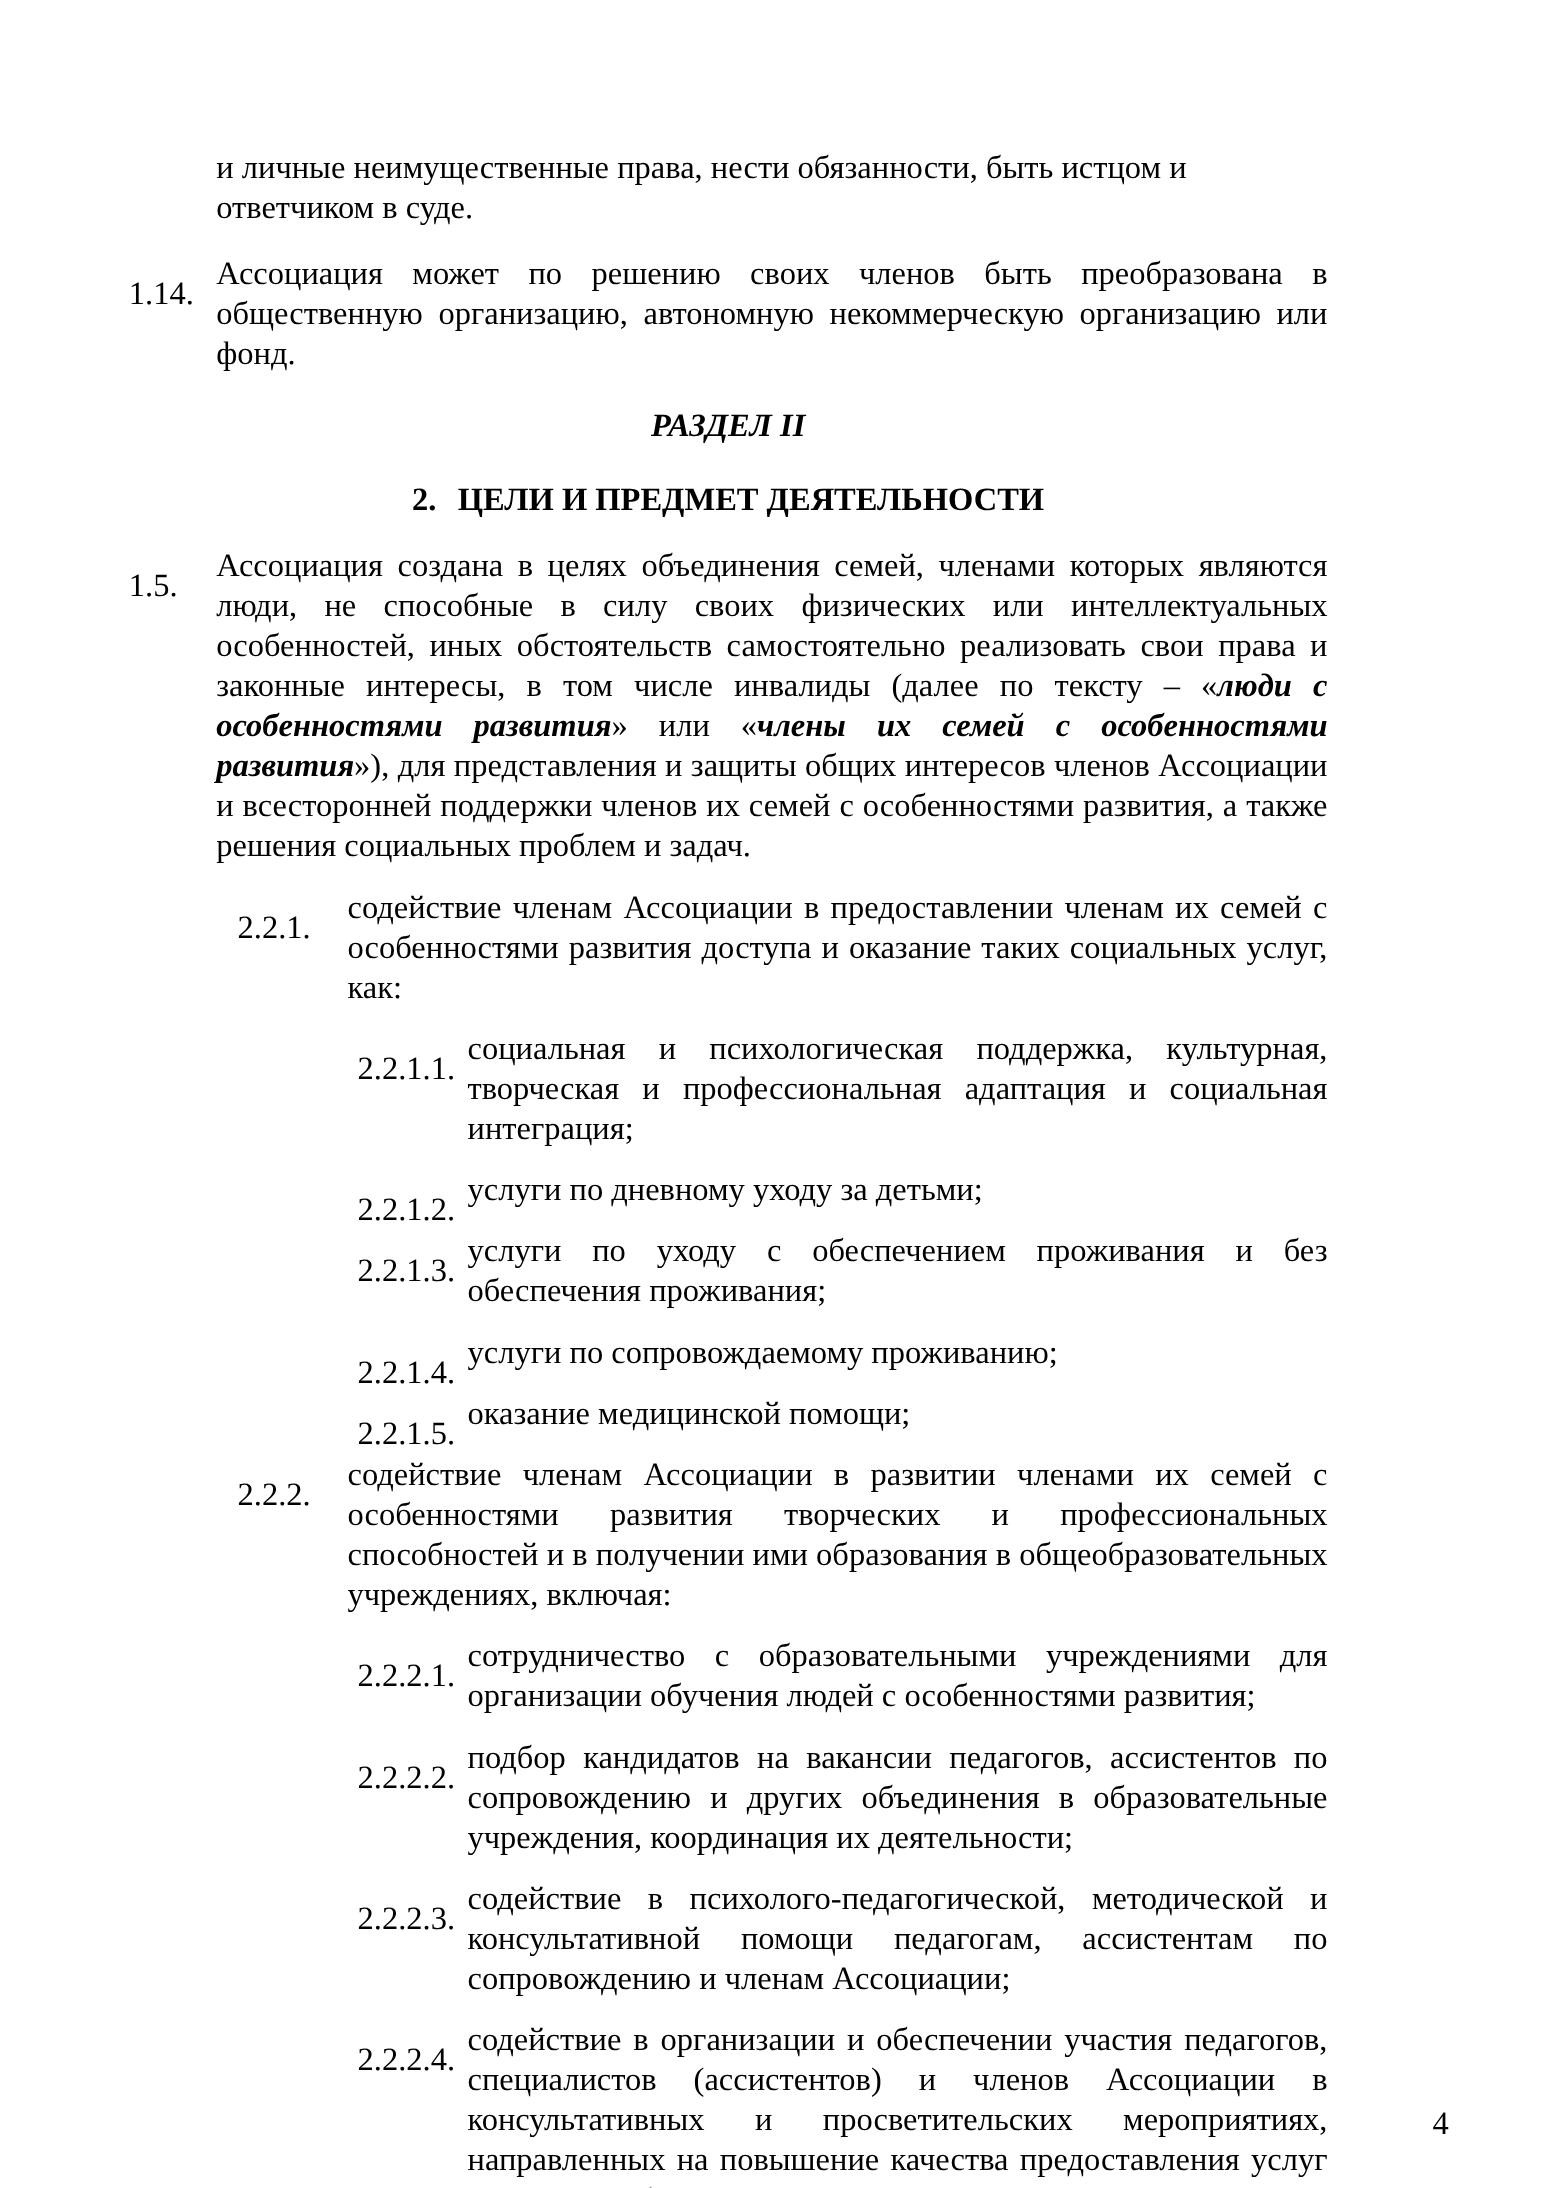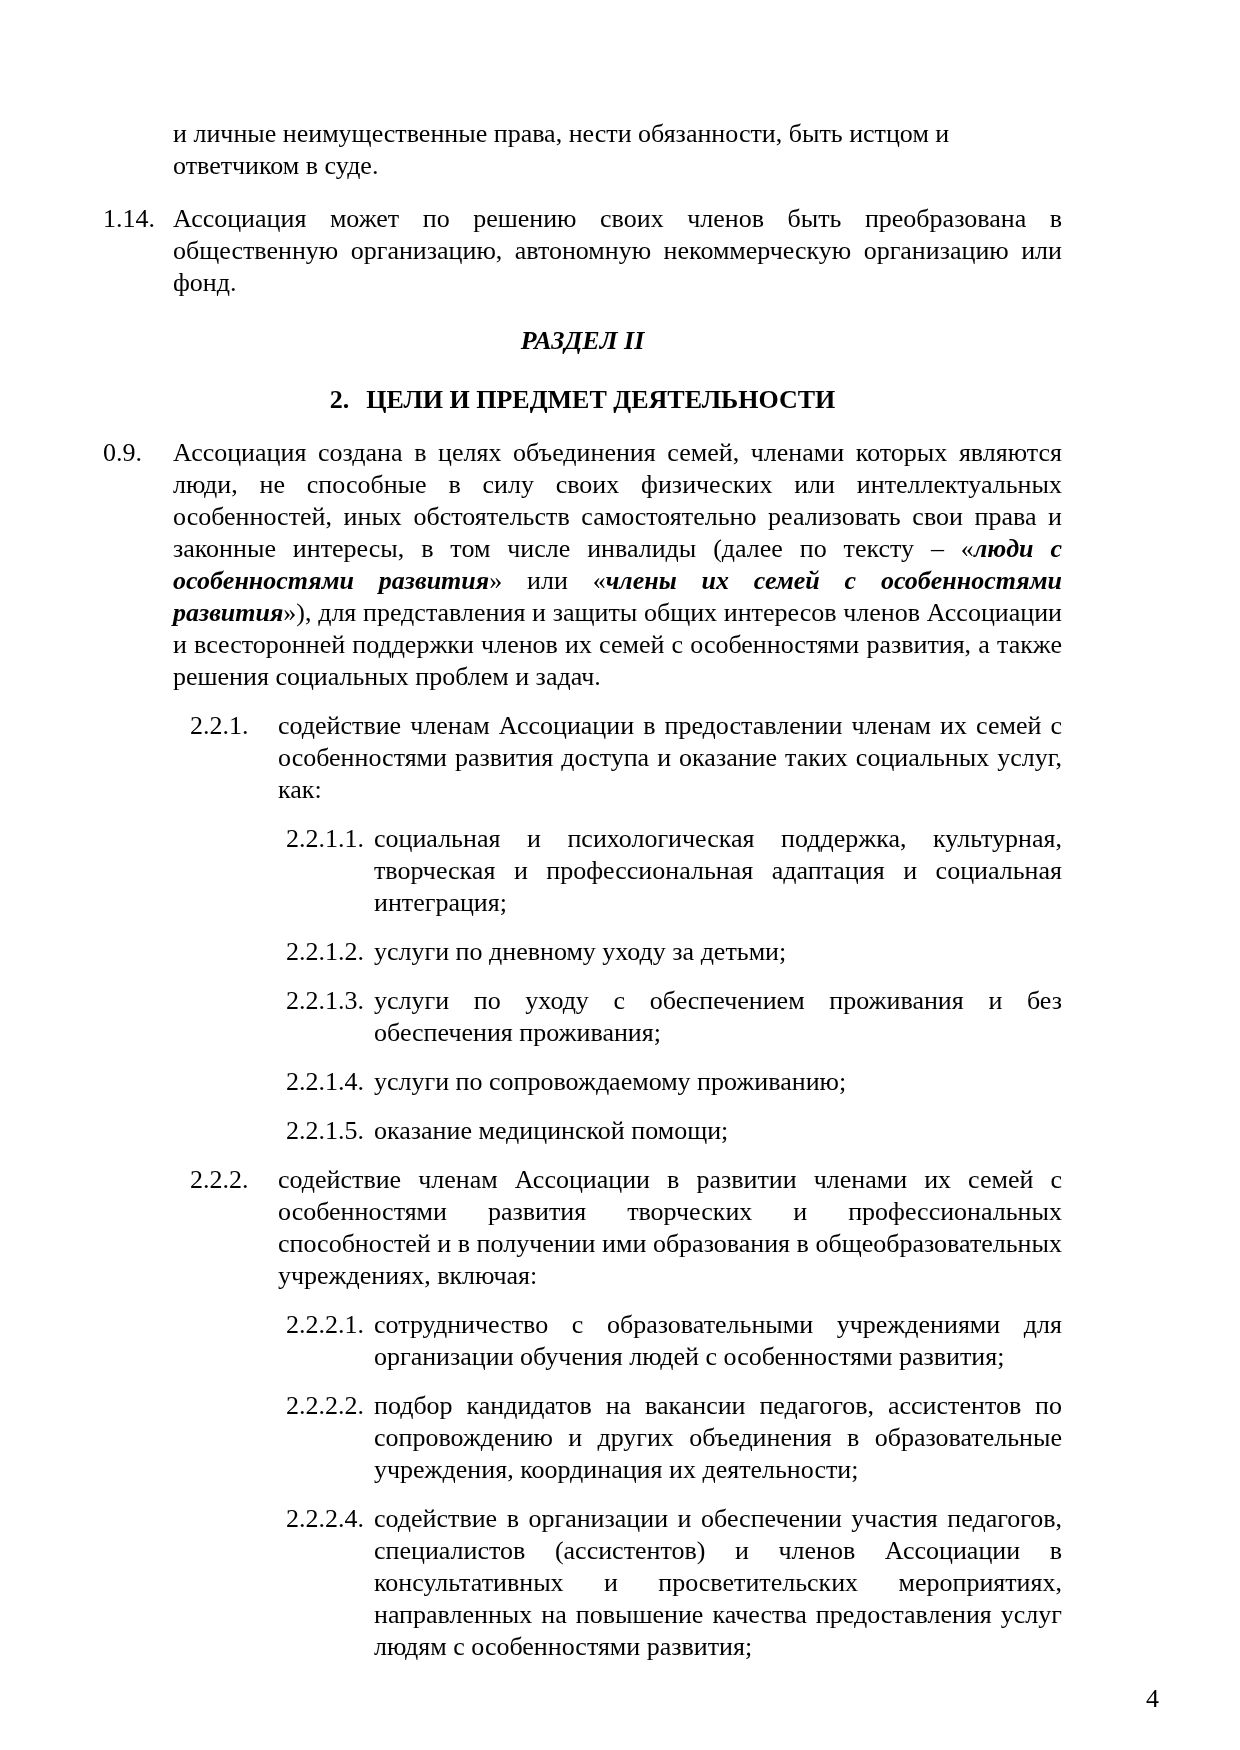--- a/index.html
+++ b/index.html
@@ -12,21 +12,21 @@
   }
   .page {
     position:relative;
     width:1092px; height:1750px;
     padding:103px 30px 0 103px;
     background:#ffffff;
     margin-top:15px;
   }
   .cont { padding-left:70px; margin-bottom:21px; }
   .item { position:relative; margin-bottom:17px; }
-  .item .num { position:absolute; left:0; top:0; white-space:nowrap; }
+  .item .num { position:absolute; left:0; top:16px; white-space:nowrap; }
   .l1 { padding-left:70px; }
   .l2 { margin-left:87px;  padding-left:88px; }
   .l3 { margin-left:183px; padding-left:88px; }
   .txt { text-align:justify; }
   .heading { text-align:center; font-weight:bold; }
   .mb21 { margin-bottom:21px; }
   .mb26 { margin-bottom:26px; }
   .mb27 { margin-bottom:27px; }
   .mt9  { margin-top:9px;font-style:italic; }
   .chapter-title { margin-left:17px;text-align:center; }
@@ -43,21 +43,21 @@
   <div class="item l1 mb26">
     <span class="num">1.14.</span>
     <p class="txt">Ассоциация может по решению своих членов быть преобразована в общественную организацию, автономную некоммерческую организацию или фонд.</p>
   </div>
 
   <div class="heading mt9 mb27">РАЗДЕЛ II</div>
 
   <div class="heading mb21"><span>2.</span><span class="chapter-title">ЦЕЛИ И ПРЕДМЕТ ДЕЯТЕЛЬНОСТИ</span></div>
 
   <div class="item l1">
-    <span class="num">0.9.</span>
+    <span class="num">1.5.</span>
     <p class="txt"><span>Ассоциация создана в целях объединения семей, членами которых являются люди, не способные в силу своих физических или интеллектуальных особенностей, иных обстоятельств самостоятельно реализовать свои права и законные интересы, в том числе инвалиды (далее по тексту – «</span><span class="bi">люди с особенностями развития</span><span>» или «</span><span class="bi">члены их семей с особенностями развития</span><span>»), для представления и защиты общих интересов членов Ассоциации и всесторонней поддержки членов их семей с особенностями развития, а также решения социальных проблем и задач.</span></p>
   </div>
 
 
   <div class="item l2">
     <span class="num">2.2.1.</span>
     <p class="txt">содействие членам Ассоциации в предоставлении членам их семей с особенностями развития доступа и оказание таких социальных услуг, как:</p>
   </div>
 
   <div class="item l3">
@@ -93,20 +93,24 @@
   <div class="item l3">
     <span class="num">2.2.2.1.</span>
     <p class="txt">сотрудничество с образовательными учреждениями для организации обучения людей с особенностями развития;</p>
   </div>
 
   <div class="item l3">
     <span class="num">2.2.2.2.</span>
     <p class="txt">подбор кандидатов на вакансии педагогов, ассистентов по сопровождению и других объединения в образовательные учреждения, координация их деятельности;</p>
   </div>
 
+  <div class="item l3">
+    <span class="num">2.2.2.3.</span>
+    <p class="txt">содействие в психолого-педагогической, методической и консультативной помощи педагогам, ассистентам по сопровождению и членам Ассоциации;</p>
+  </div>
 
   <div class="item l3">
     <span class="num">2.2.2.4.</span>
     <p class="txt">содействие в организации и обеспечении участия педагогов, специалистов (ассистентов) и членов Ассоциации в консультативных и просветительских мероприятиях, направленных на повышение качества предоставления услуг людям с особенностями развития;</p>
   </div>
 
   <div class="page-number">4</div>
 
 </div>
 

